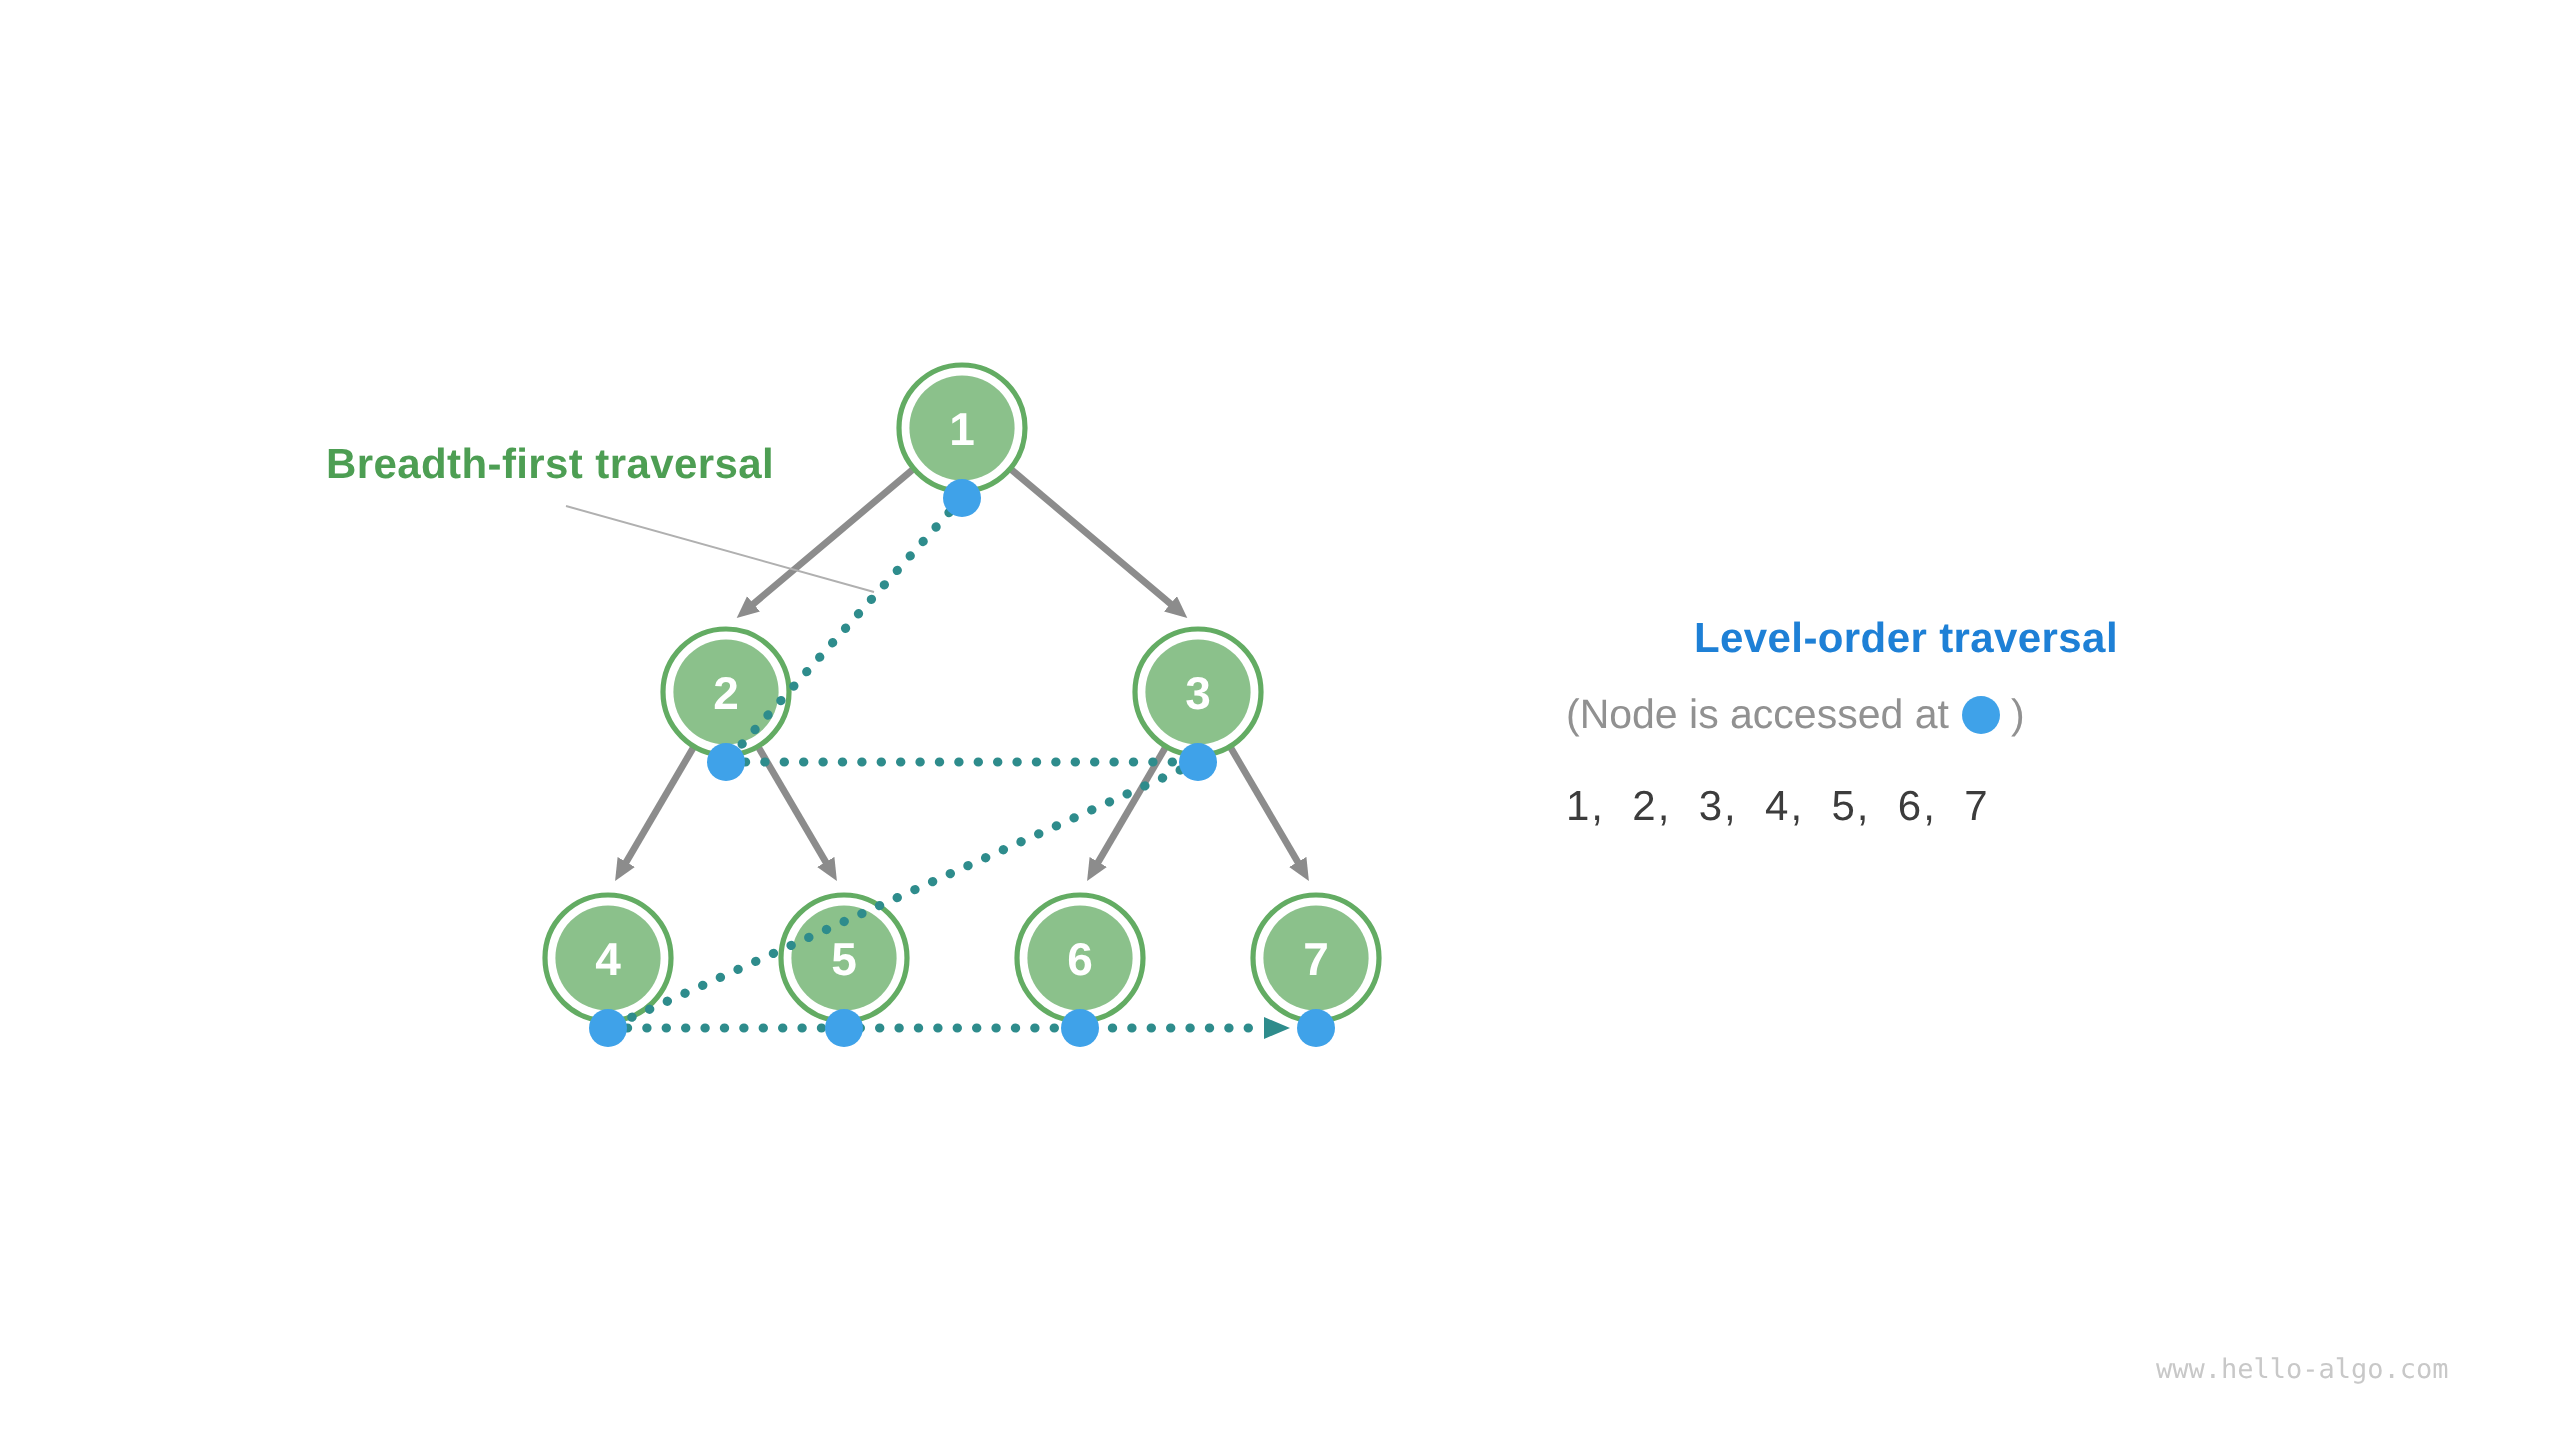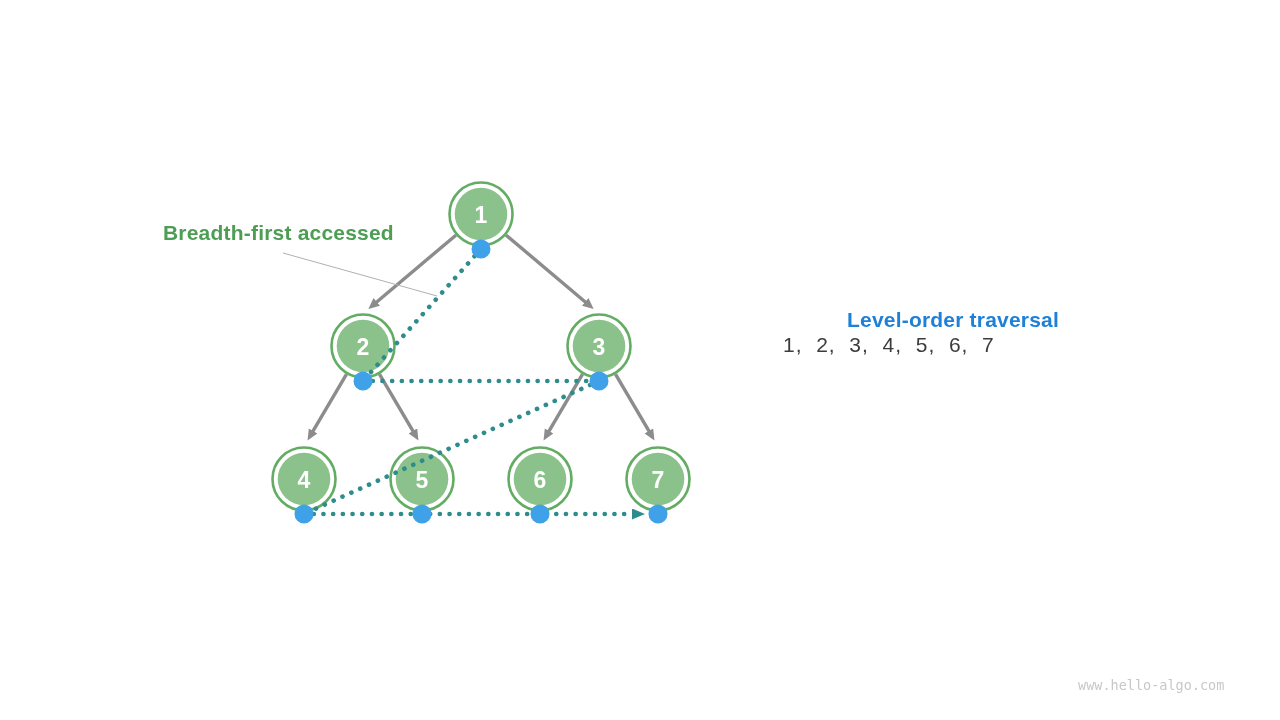--- a/index.html
+++ b/index.html
@@ -49,20 +49,21 @@
   }
   .legend-dot {
     display: inline-block;
     width: 19px;
     height: 19px;
     border-radius: 50%;
     vertical-align: -3px;
     margin: 0 5px 0 7px;
   }
   .legend-sequence {
+    margin-top: 21px;
     font-size: 21px;
     line-height: 26px;
     white-space: pre;
     letter-spacing: 1px;
   }
   .watermark {
     position: absolute;
     left: 1078px;
     top: 676px;
     font-family: "DejaVu Sans Mono", monospace;
@@ -132,22 +133,25 @@
       <line x1="304" y1="514" stroke="#2E8C8C" stroke-width="4.6" stroke-linecap="round" stroke-dasharray="0.1 9.6" marker-end="url(#arrowTeal)" x2="632" y2="514"></line>
       <circle cx="481" cy="249" r="9.5" fill="#3FA2E9"></circle>
       <circle cx="363" cy="381" r="9.5" fill="#3FA2E9"></circle>
       <circle cx="599" cy="381" r="9.5" fill="#3FA2E9"></circle>
       <circle cx="304" cy="514" r="9.5" fill="#3FA2E9"></circle>
       <circle cx="422" cy="514" r="9.5" fill="#3FA2E9"></circle>
       <circle cx="540" cy="514" r="9.5" fill="#3FA2E9"></circle>
       <circle cx="658" cy="514" r="9.5" fill="#3FA2E9"></circle>
     </svg>
 
-  <div class="breadth-label" style="color: rgb(77, 158, 83);">Breadth-first accessed</div>
+  <div class="breadth-label" style="color: rgb(77, 158, 83);">Breadth-first traversal</div>
 
   <div class="legend">
     <div class="legend-title" style="color: rgb(30, 128, 214);">Level-order traversal</div>
+    <div class="legend-subtitle" style="color: rgb(145, 145, 145);">
+      <span>(Node is accessed at</span><span class="legend-dot" style="background: rgb(63, 162, 233);"></span><span>)</span>
+    </div>
     <div class="legend-sequence" style="color: rgb(60, 60, 60);">1,  2,  3,  4,  5,  6,  7</div>
   </div>
 
   <div class="watermark" style="color: rgb(200, 200, 200);">www.hello-algo.com</div>
 
 </div>
 
 </body></html>

